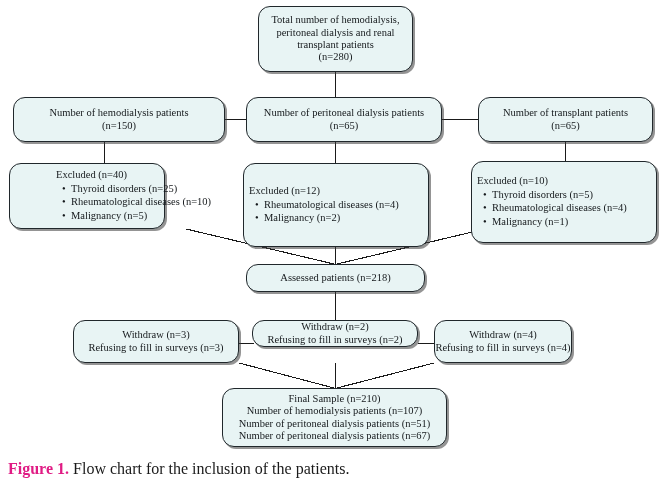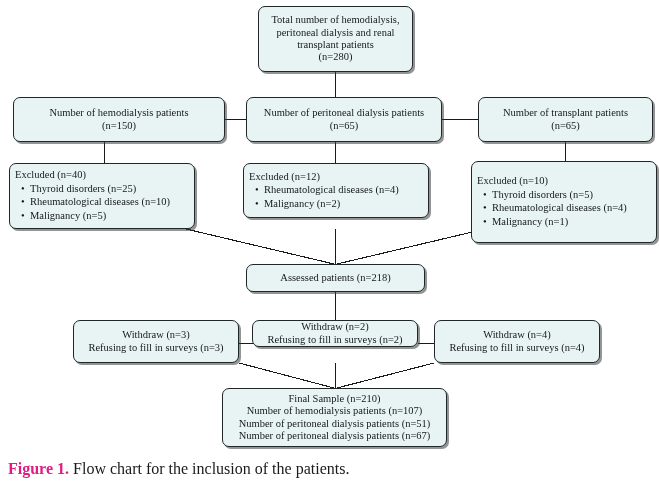--- a/index.html
+++ b/index.html
@@ -24,21 +24,21 @@
     left: 0;
     top: 0;
     width: 659px;
     height: 489px;
   }
   .node {
     position: absolute;
     box-sizing: border-box;
     background: #e8f4f4;
     border: 1px solid #20272b;
-    border-radius: 7px;
+    border-radius: 12px;
     box-shadow: 2px 2px 0 rgba(60,60,60,0.55);
     display: flex;
     flex-direction: column;
     justify-content: center;
     font-size: 10.5px;
     line-height: 12.4px;
     color: #15191c;
     z-index: 3;
   }
   .node.center {
@@ -140,30 +140,30 @@
   <div class="node center" style="left:246px; top:97px; width:196px; height:45px;">
     <span class="line">Number of peritoneal dialysis patients</span>
     <span class="line">(n=65)</span>
   </div>
 
   <div class="node center" style="left:478px; top:97px; width:175px; height:45px;">
     <span class="line">Number of transplant patients</span>
     <span class="line">(n=65)</span>
   </div>
 
-  <div class="node left" style="left:9px; top:163px; width:186px; height:66px;">
+  <div class="node left" style="left:9px; top:163px; width:156px; height:66px;padding-left:41px;">
     <span class="line pad">Excluded (n=40)</span>
     <ul class="bullets">
       <li>Thyroid disorders (n=25)</li>
       <li>Rheumatological diseases (n=10)</li>
       <li>Malignancy (n=5)</li>
     </ul>
   </div>
 
-  <div class="node left" style="left:243px; top:163px; width:186px; height:55px;">
+  <div class="node left" style="left:243px; top:163px; width:186px; height:84px;">
     <span class="line pad">Excluded (n=12)</span>
     <ul class="bullets">
       <li>Rheumatological diseases (n=4)</li>
       <li>Malignancy (n=2)</li>
     </ul>
   </div>
 
   <div class="node left" style="left:471px; top:161px; width:186px; height:82px;">
     <span class="line pad">Excluded (n=10)</span>
     <ul class="bullets">
@@ -180,21 +180,21 @@
   <div class="node center" style="left:73px; top:320px; width:166px; height:43px;">
     <span class="line">Withdraw (n=3)</span>
     <span class="line">Refusing to fill in surveys (n=3)</span>
   </div>
 
   <div class="node center" style="left:252px; top:320px; width:166px; height:27px;">
     <span class="line">Withdraw (n=2)</span>
     <span class="line">Refusing to fill in surveys (n=2)</span>
   </div>
 
-  <div class="node center" style="left:434px; top:320px; width:166px; height:43px;">
+  <div class="node center" style="left:434px; top:320px; width:138px; height:43px;">
     <span class="line">Withdraw (n=4)</span>
     <span class="line">Refusing to fill in surveys (n=4)</span>
   </div>
 
   <div class="node center" style="left:222px; top:388px; width:225px; height:59px;">
     <span class="line">Final Sample (n=210)</span>
     <span class="line">Number of hemodialysis patients (n=107)</span>
     <span class="line">Number of peritoneal dialysis patients (n=51)</span>
     <span class="line">Number of peritoneal dialysis patients (n=67)</span>
   </div>

